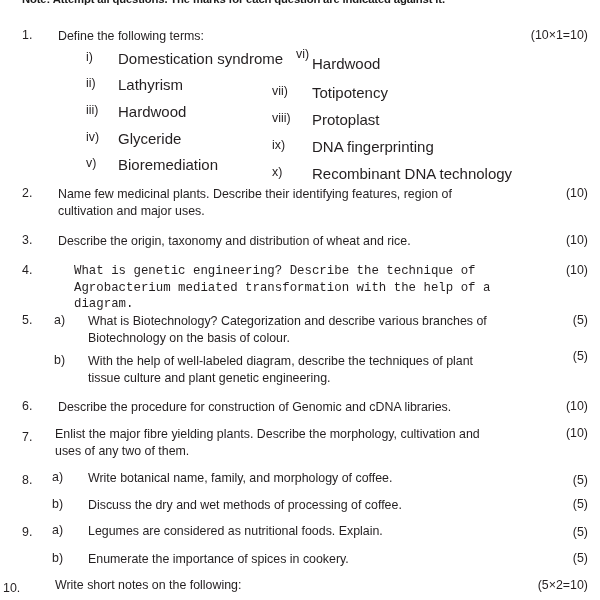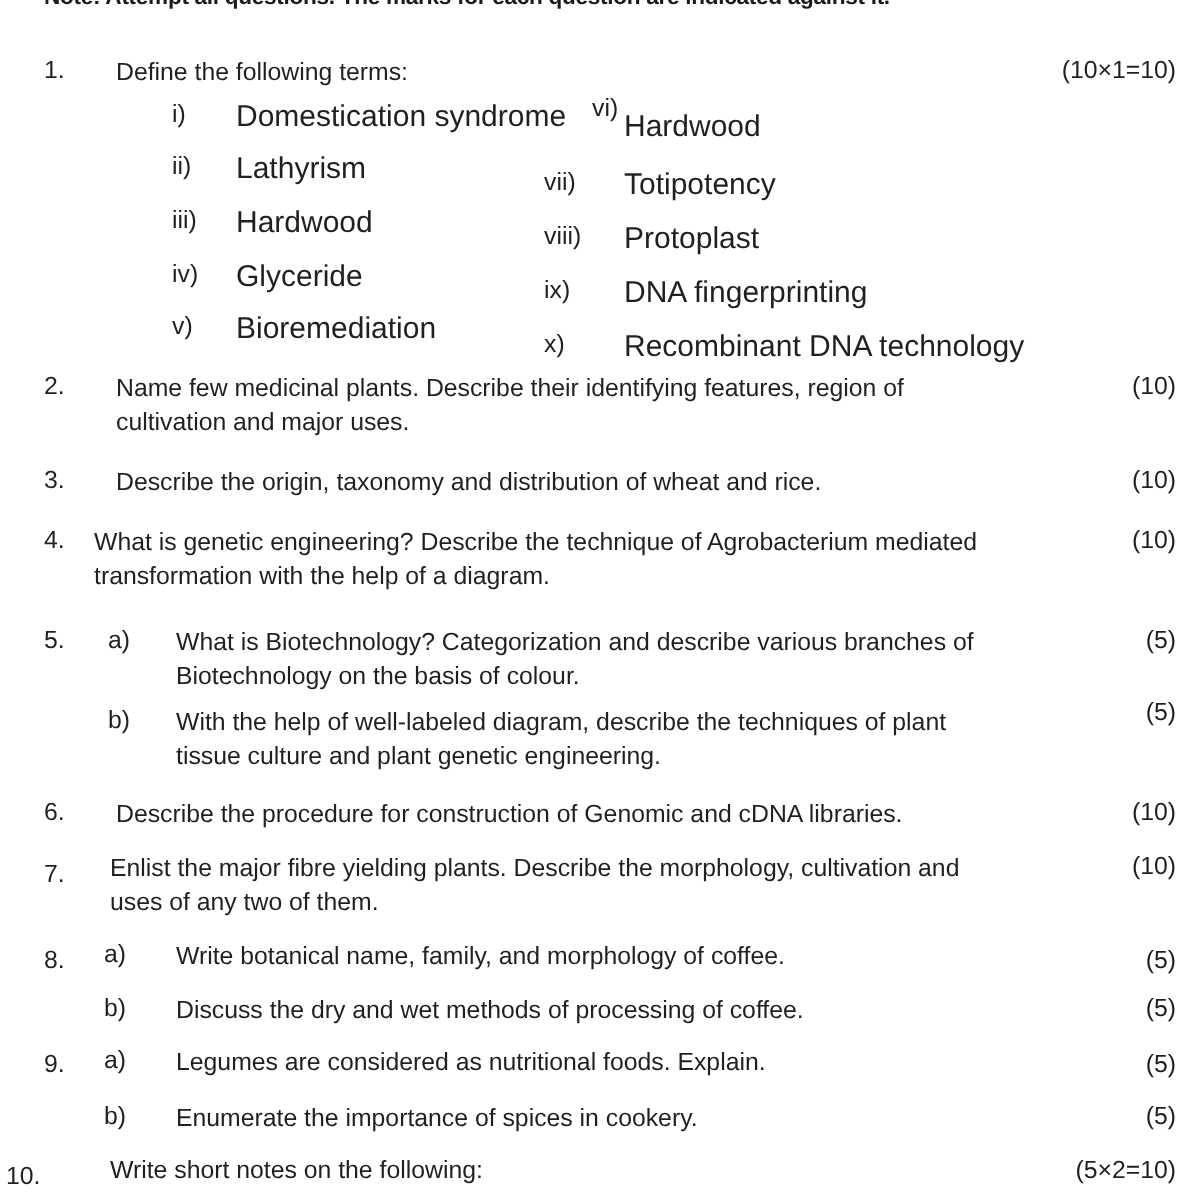--- a/index.html
+++ b/index.html
@@ -144,21 +144,21 @@
   </div>
 
   <div class="qrow">
     <span class="qnum" style="left:22px; top:233px;">3.</span>
     <span class="qtext" style="left:58px; top:233px; width:450px;">Describe the origin, taxonomy and distribution of wheat and rice.</span>
     <span class="marks" style="top:233px;">(10)</span>
   </div>
 
   <div class="qrow">
     <span class="qnum" style="left:22px; top:263px;">4.</span>
-    <span class="qtext" style="left:47px; top:263px; width:445px;">What is genetic engineering? Describe the technique of Agrobacterium mediated transformation with the help of a diagram.</span>
+    <span class="qtext" style="left:74px; top:263px; width:445px;font-family:Liberation Mono, monospace;">What is genetic engineering? Describe the technique of Agrobacterium mediated transformation with the help of a diagram.</span>
     <span class="marks" style="top:263px;">(10)</span>
   </div>
 
   <div class="qrow">
     <span class="qnum" style="left:22px; top:313px;">5.</span>
 
     <span class="qlabel" style="left:54px; top:313px;">a)</span>
     <span class="qtext" style="left:88px; top:313px; width:415px;">What is Biotechnology? Categorization and describe various branches of Biotechnology on the basis of colour.</span>
     <span class="marks" style="top:313px;">(5)</span>
 

